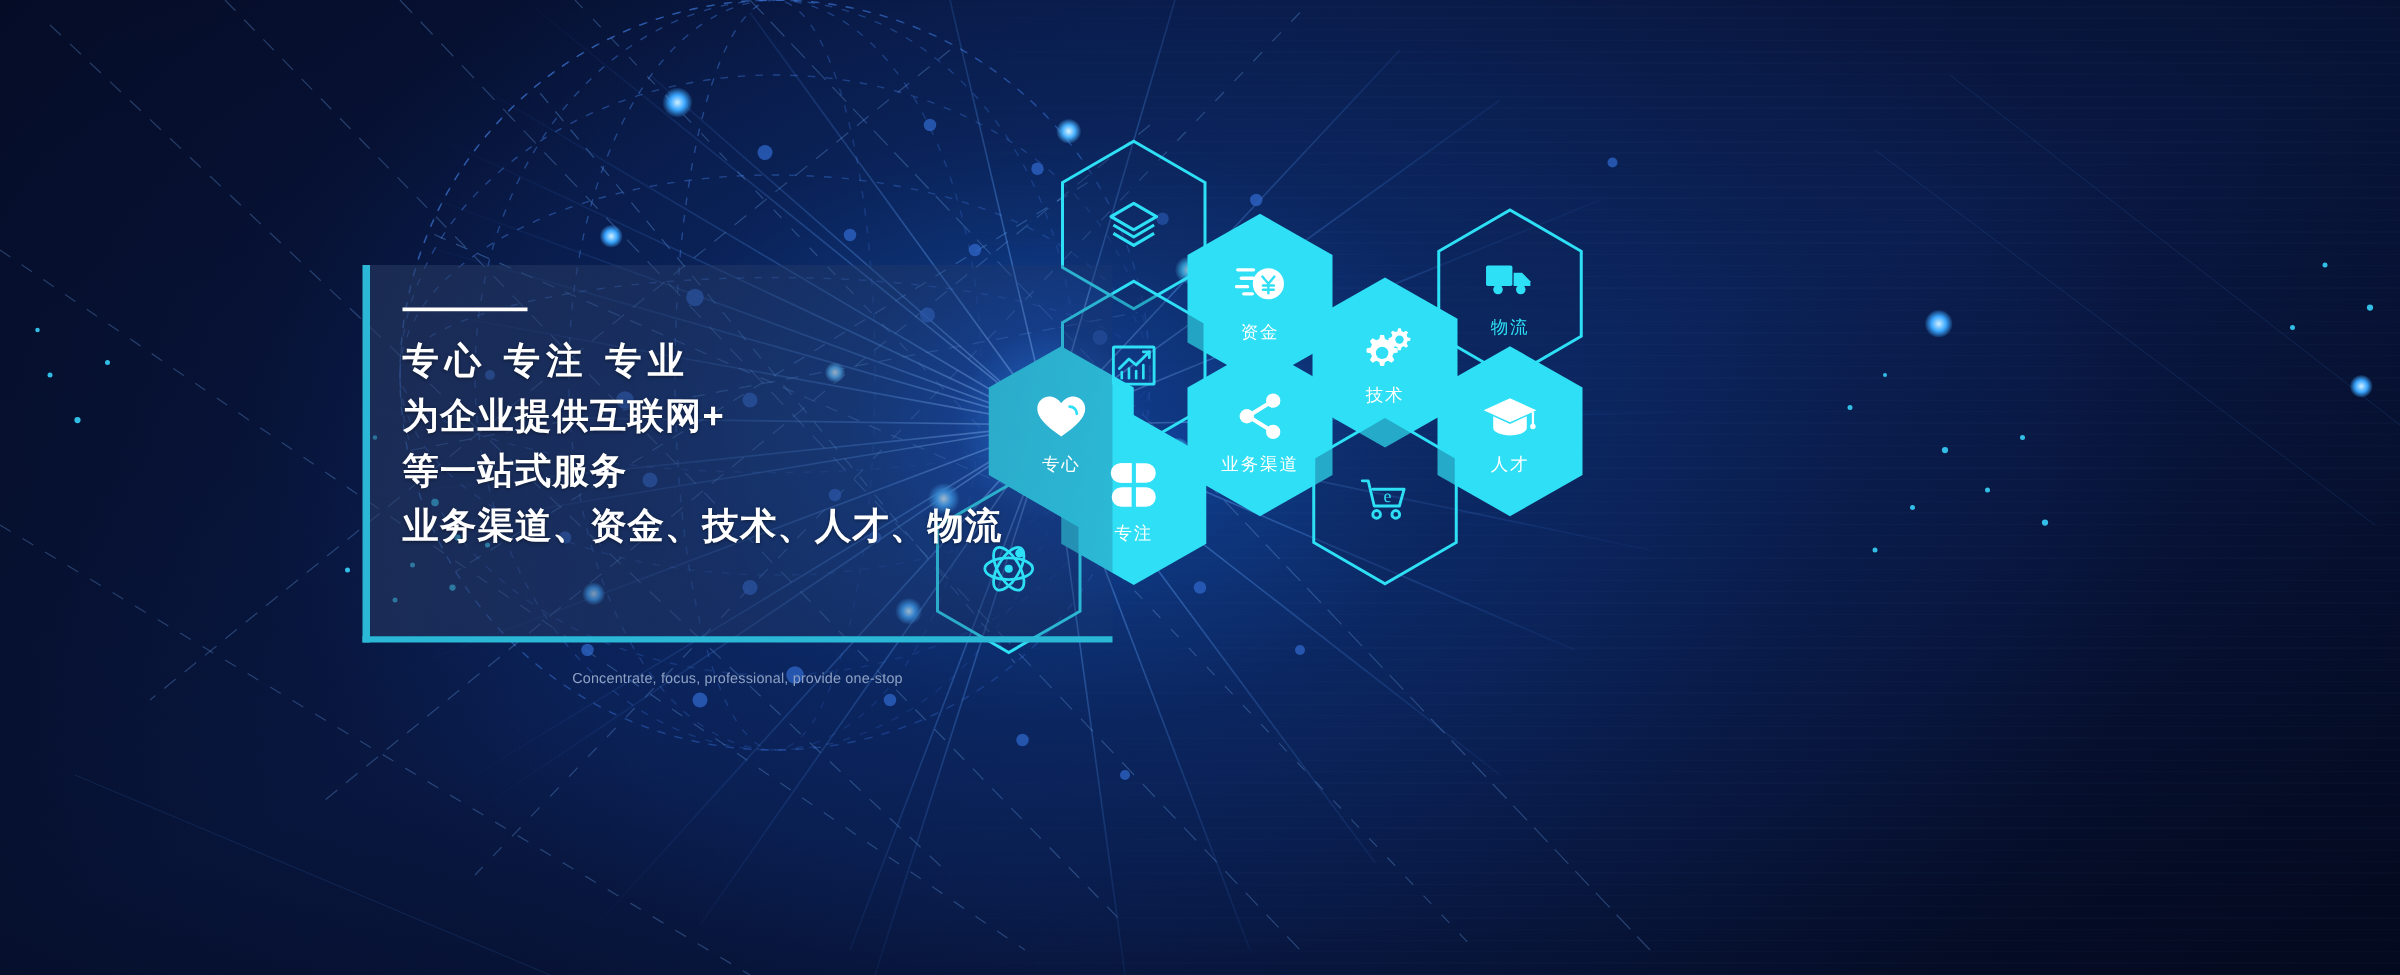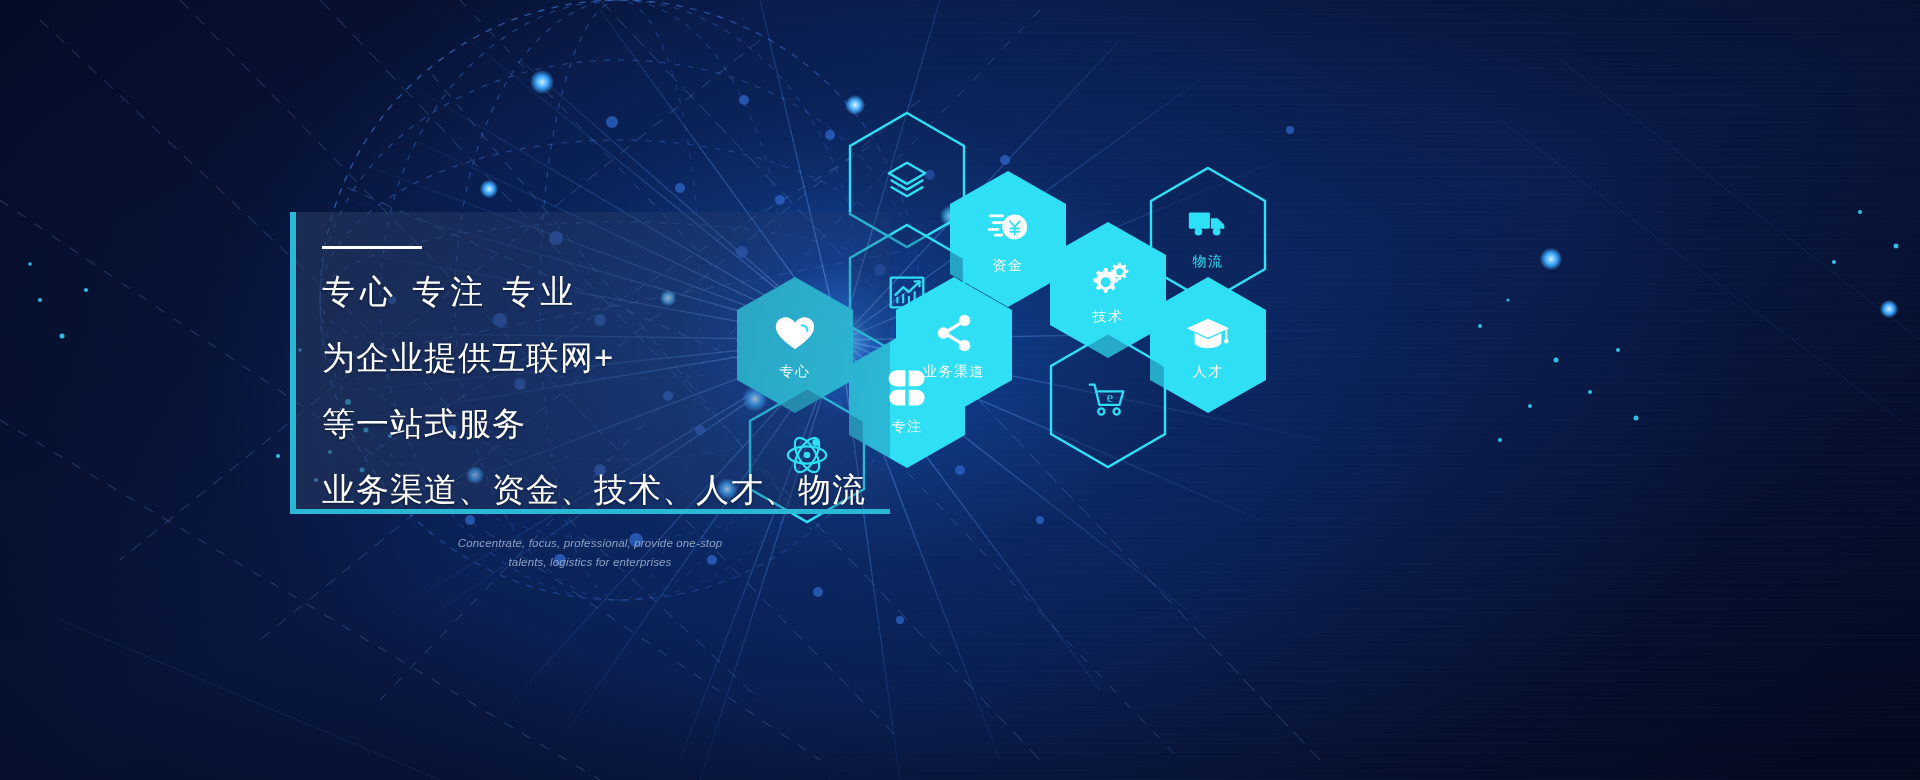--- a/index.html
+++ b/index.html
@@ -44,32 +44,30 @@
     background:linear-gradient(100deg, rgba(40,58,98,0.58) 0%, rgba(36,58,104,0.42) 55%, rgba(30,56,110,0.22) 100%);
     border-left:6px solid #2bb8d6;
     border-bottom:5px solid #2bb8d6;
   }
   #panel-inner { position:relative; padding:34px 0 0 26px; }
 
   .title-rule {
     width:100px; height:3px; background:#ffffff; margin-bottom:18px;
   }
   .headline {
-    color:#ffffff; font-weight:normal; font-size:33px; line-height:1.52;
+    color:#ffffff; font-weight:bold; font-size:29px; line-height:1.52;
     letter-spacing:1px; white-space:nowrap;
     text-shadow:0 1px 3px rgba(0,0,0,0.45);
-    margin-top:16px;
   }
   .headline.l1 { letter-spacing:5px; }
 
   #subtitle {
     position:absolute; left:290px; top:534px; width:600px;
     text-align:center; color:#8ea2c4; font-size:11.5px; line-height:1.62;
     letter-spacing:0.15px;
-    font-style:italic;
   }
   #subtitle div { white-space:nowrap; }
 
   
   #hexfield { position:absolute; left:0; top:0; width:1827px; height:780px; }
   .hex {
     position:absolute; width:120px; height:138px;
     display:flex; flex-direction:column; align-items:center; justify-content:center;
   }
   .hex .shape { position:absolute; inset:0; }
@@ -348,34 +346,34 @@
             <path d="M20 13.5 l3.2 .0 .8 3.4 2.5 1.1 3.0 -1.7 2.3 2.3 -1.7 3.0 1.1 2.5 3.4 .8 0 3.2 -3.4 .8 -1.1 2.5 1.7 3.0 -2.3 2.3 -3.0 -1.7 -2.5 1.1 -.8 3.4 -3.2 0 -.8 -3.4 -2.5 -1.1 -3.0 1.7 -2.3 -2.3 1.7 -3.0 -1.1 -2.5 -3.4 -.8 0 -3.2 3.4 -.8 1.1 -2.5 -1.7 -3.0 2.3 -2.3 3.0 1.7 2.5 -1.1 z"></path>
             <circle cx="21.6" cy="28.5" r="5.2" fill="#2fdff5"></circle>
             <path d="M35 8 l2.2 0 .6 2.4 1.8 .75 2.1 -1.2 1.55 1.55 -1.2 2.1 .75 1.8 2.4 .6 0 2.2 -2.4 .6 -.75 1.8 1.2 2.1 -1.55 1.55 -2.1 -1.2 -1.8 .75 -.6 2.4 -2.2 0 -.6 -2.4 -1.8 -.75 -2.1 1.2 -1.55 -1.55 1.2 -2.1 -.75 -1.8 -2.4 -.6 0 -2.2 2.4 -.6 .75 -1.8 -1.2 -2.1 1.55 -1.55 2.1 1.2 1.8 -.75 z"></path>
             <circle cx="36.1" cy="17.4" r="3.5" fill="#2fdff5"></circle>
           </g>
         </svg>
         <div class="lbl">技术</div>
       </div>
     </div>
 
-    <div class="hex filled" style="left:735px;top:276px;text-align:center;">
+    <div class="hex filled" style="left:789px;top:276px;text-align:center;">
       <svg class="shape" viewBox="0 0 120 138">
         <polygon points="60,1 118,34 118,104 60,137 2,104 2,34" fill="#2fdff5"></polygon>
       </svg>
       <div class="content">
         <svg class="ico" viewBox="0 0 48 48">
           <path d="M24 41 C10 31 4 24.5 4 17.5 C4 11.7 8.6 7.5 14 7.5 C17.8 7.5 21.4 9.6 24 13 C26.6 9.6 30.2 7.5 34 7.5 C39.4 7.5 44 11.7 44 17.5 C44 24.5 38 31 24 41 Z" fill="#ffffff"></path>
           <path d="M31 16 C34.5 16 37 18.6 37 22" fill="none" stroke="#2fdff5" stroke-width="2.3" stroke-linecap="round"></path>
         </svg>
         <div class="lbl">专心</div>
       </div>
     </div>
 
-    <div class="hex filled" style="left:894px;top:276px;">
+    <div class="hex filled" style="left:948px;top:276px;">
       <svg class="shape" viewBox="0 0 120 138">
         <polygon points="60,1 118,34 118,104 60,137 2,104 2,34" fill="#2fdff5"></polygon>
       </svg>
       <div class="content">
         <svg class="ico" viewBox="0 0 48 48">
           <g stroke="#ffffff" stroke-width="3.4" stroke-linecap="round">
             <line x1="14" y1="24" x2="35" y2="11"></line>
             <line x1="14" y1="24" x2="35" y2="37"></line>
           </g>
           <g fill="#ffffff">
@@ -463,16 +461,15 @@
       <div class="title-rule"></div>
       <div class="headline l1">专心 专注 专业</div>
       <div class="headline">为企业提供互联网+</div>
       <div class="headline">等一站式服务</div>
       <div class="headline">业务渠道、资金、技术、人才、物流</div>
     </div>
   </div>
 
   <div id="subtitle">
     <div>Concentrate, focus, professional, provide one-stop</div>
-    <div>talents, logistics for enterprises</div>
   </div>
 
 </div>
 
 </body></html>

